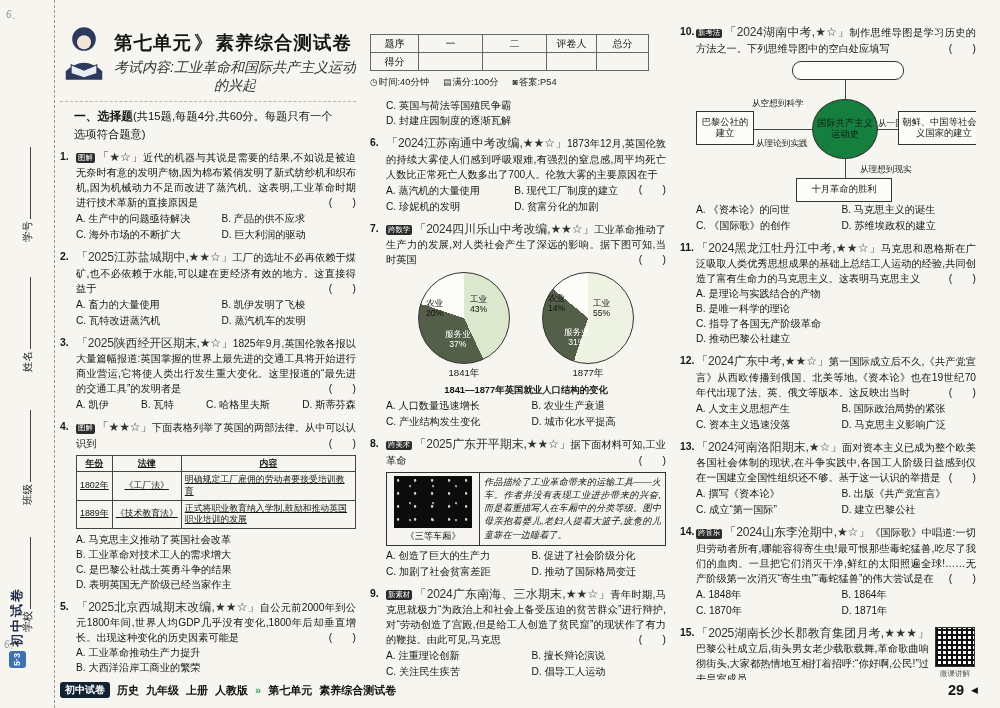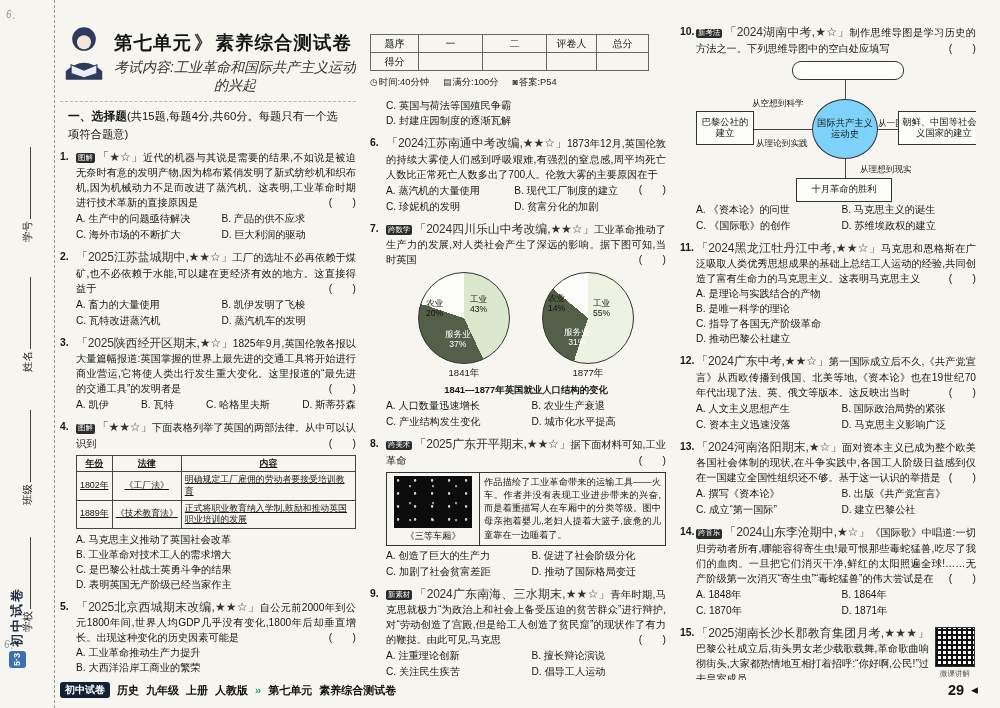--- a/index.html
+++ b/index.html
@@ -26,21 +26,21 @@
   .ht h1{margin:6px 0 4px;font-size:18.5px;letter-spacing:1px;white-space:nowrap;font-family:Liberation Mono, monospace;}
   .ht h1 .sep{color:#333;font-weight:bold;margin:0 2px;}
   .ht .sub{font-size:14px;color:#333;font-style:italic;text-align:center;}
   
   .score{margin:10px 0 10px;}
   .score table{border-collapse:collapse;width:278px;table-layout:fixed;}
   .score td{border:1px solid #666;height:17px;font-size:10px;text-align:center;padding:0;}
   .score-meta{display:flex;gap:14px;font-size:9.3px;margin-top:5px;color:#222;white-space:nowrap;}
   .mico{font-size:9px;margin-right:1px;color:#333;}
   
-  .section{font-size:11.3px;line-height:1.5;margin:4px 8px 6px;}
+  .section{font-size:11.3px;line-height:1.5;margin:4px 14px 6px;}
   .section b{font-size:11.8px;}
   
   .q{position:relative;padding-left:16px;font-size:10.2px;line-height:1.47;margin-bottom:6px;}
   .qnum{position:absolute;left:0;top:0;font-weight:bold;font-size:10.4px;}
   .qtext{margin:0;text-align:justify;}
   .badge{display:inline-block;background:#2b2b2b;color:#fff;font-size:7.4px;padding:0.5px 2px;
          border-radius:2px;margin-right:2px;vertical-align:1px;line-height:1.2;}
   .src{font-size:12px;color:#333;letter-spacing:-0.2px;}
   .bracket{float:right;margin-left:6px;}
   .opts2{display:grid;grid-template-columns:1.08fr 1fr;row-gap:1px;margin-top:1px;}
@@ -66,32 +66,32 @@
   .pie-year{font-size:9.6px;margin-top:2px;display:block;}
   .pie-caption{text-align:center;font-size:9.4px;font-weight:bold;margin-top:3px;}
   
   .fig8{display:flex;border:1px solid #333;margin:3px 0 3px;}
   .fig8-left{flex:0 0 86px;padding:3px 3px 1px;text-align:center;}
   .fig8-img{width:78px;height:52px;background:#0c0c0c;margin:0 auto;
             background-image:radial-gradient(circle at 24% 34%,#cfcfcf 1px,transparent 1.6px),
                              radial-gradient(circle at 70% 60%,#9a9a9a 1px,transparent 1.5px);
             background-size:17px 13px,23px 17px;}
   .fig8-cap{font-size:9.2px;margin-top:2px;white-space:nowrap;}
-  .fig8-txt{border-left:1px solid #333;padding:3px 4px;font-size:9.2px;line-height:1.44;text-align:justify;}
+  .fig8-txt{border-left:1px solid #333;padding:3px 4px;font-size:9.2px;line-height:1.44;text-align:justify;font-style:italic;}
   
   .mindmap{position:relative;height:138px;margin:4px 0 4px;font-size:9.3px;}
   .mm-box{position:absolute;border:1px solid #333;display:flex;align-items:center;justify-content:center;
           text-align:center;line-height:1.15;background:#fcfcf9;padding:1px 2px;box-sizing:border-box;}
   .mm-top{left:96px;top:0;width:112px;height:19px;border-radius:9px;}
   .mm-left{left:0;top:50px;width:58px;height:34px;}
   .mm-right{left:202px;top:50px;width:92px;height:34px;}
   .mm-bottom{left:100px;top:117px;width:96px;height:24px;}
   .mm-center{position:absolute;left:116px;top:38px;width:66px;height:60px;border:1px solid #333;
              border-radius:50%;display:flex;align-items:center;justify-content:center;text-align:center;
-             line-height:1.15;background:#7dd3fc;box-sizing:border-box;}
+             line-height:1.15;background:#15803d;box-sizing:border-box;}
   .mm-lbl{position:absolute;font-size:8.6px;white-space:nowrap;}
   .lbl-top{left:56px;top:36px;} .lbl-left{left:60px;top:76px;}
   .lbl-right{left:182px;top:56px;} .lbl-bottom{left:164px;top:102px;}
   .ln{position:absolute;background:#444;}
   .ln-top{left:149px;top:19px;width:1px;height:19px;}
   .ln-left{left:58px;top:68px;width:58px;height:1px;}
   .ln-right{left:182px;top:68px;width:20px;height:1px;}
   .ln-bottom{left:149px;top:98px;width:1px;height:19px;}
   
   .qrwrap{float:right;width:42px;text-align:center;margin:2px 0 2px 5px;}

